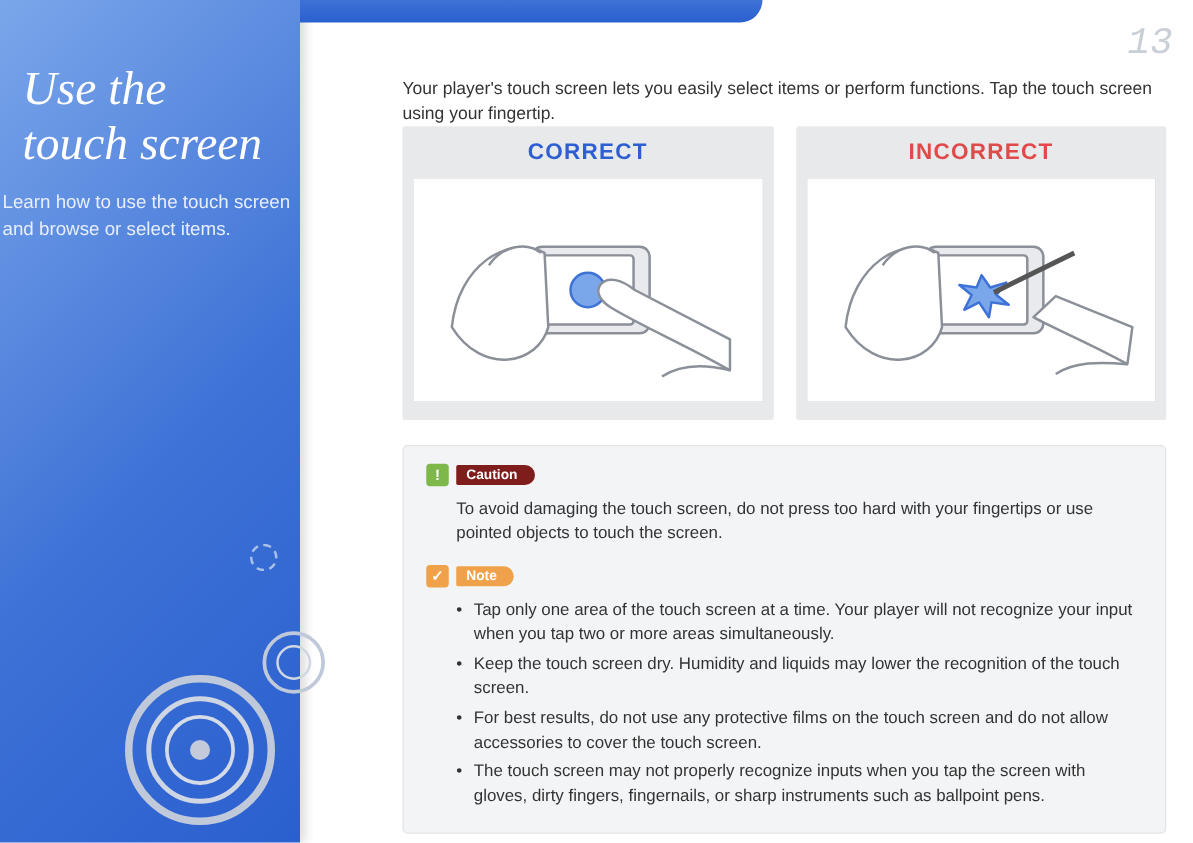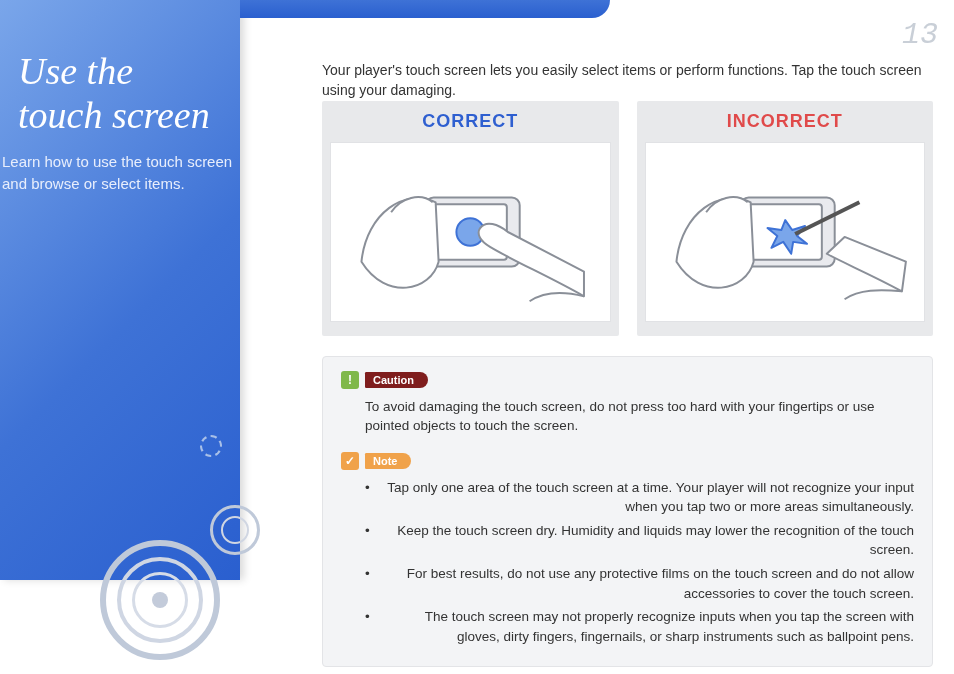--- a/index.html
+++ b/index.html
@@ -10,21 +10,21 @@
     background: #fff;
     position: relative;
     overflow: hidden;
   }
 
   .sidebar {
     position: absolute;
     left: 0;
     top: 0;
     width: 240px;
-    height: 580px;
+    height: 674px;
     background: linear-gradient(135deg, #7aa6ea 0%, #3e72d6 55%, #2a5fcf 100%);
     box-shadow: 4px 0 8px rgba(0,0,0,0.15);
   }
 
   .tab-curve {
     position: absolute;
     top: 0;
     right: -370px;
     width: 370px;
     height: 18px;
@@ -121,21 +121,21 @@
   .badge-pill {
     display:inline-block;
     color:#fff; font-size:11px; font-weight:bold;
     padding: 2px 14px 2px 8px;
     border-radius: 2px 12px 12px 2px;
   }
   .badge-pill.caution { background: #7f1d1d; }
   .badge-pill.note    { background: #f0a24a; }
 
   .callout-text { font-size: 13.5px; color:#333; line-height:1.45; margin: 8px 0 16px 24px; }
-  .note-list { list-style: none; margin: 8px 0 0 24px; text-align: right; }
+  .note-list { list-style: none; margin: 8px 0 0 24px; }
   .note-list li { position: relative; padding-left: 14px; font-size:13.5px; color:#333; line-height:1.45; margin-bottom: 4px; }
   .note-list li::before { content:"•"; position:absolute; left:0; top:0; }
 
 </style>
 </head>
 <body>
 
 <div class="sidebar">
   <div class="tab-curve"></div>
   <h1 class="sidebar-title">
@@ -152,21 +152,21 @@
         <div class="dot"></div>
       </div>
     <div class="deco-ring r-big2"></div>
     <div class="deco-ring r-big3"></div>
   </div>
 </div>
 
 <div class="page-number">13</div>
 
 <div class="content">
-  <p class="intro">Your player's touch screen lets you easily select items or perform functions. Tap the touch screen using your damaging.</p>
+  <p class="intro">Your player's touch screen lets you easily select items or perform functions. Tap the touch screen using your fingertip.</p>
 
   <div class="figure-row">
     <div class="figure-box">
       <div class="figure-label lbl-correct">CORRECT</div>
       <div class="illus-wrap">
         <svg viewBox="0 0 280 180" width="100%" height="100%">
           <g fill="#fff" stroke="#8a8f98" stroke-width="2" stroke-linejoin="round">
             <rect x="95" y="55" width="95" height="70" rx="8" fill="#e9eaee"></rect>
             <rect x="103" y="62" width="74" height="56" rx="3" fill="#fff"></rect>
             <circle cx="140" cy="90" r="14" fill="#7aa6ea" stroke="#3e72d6"></circle>

